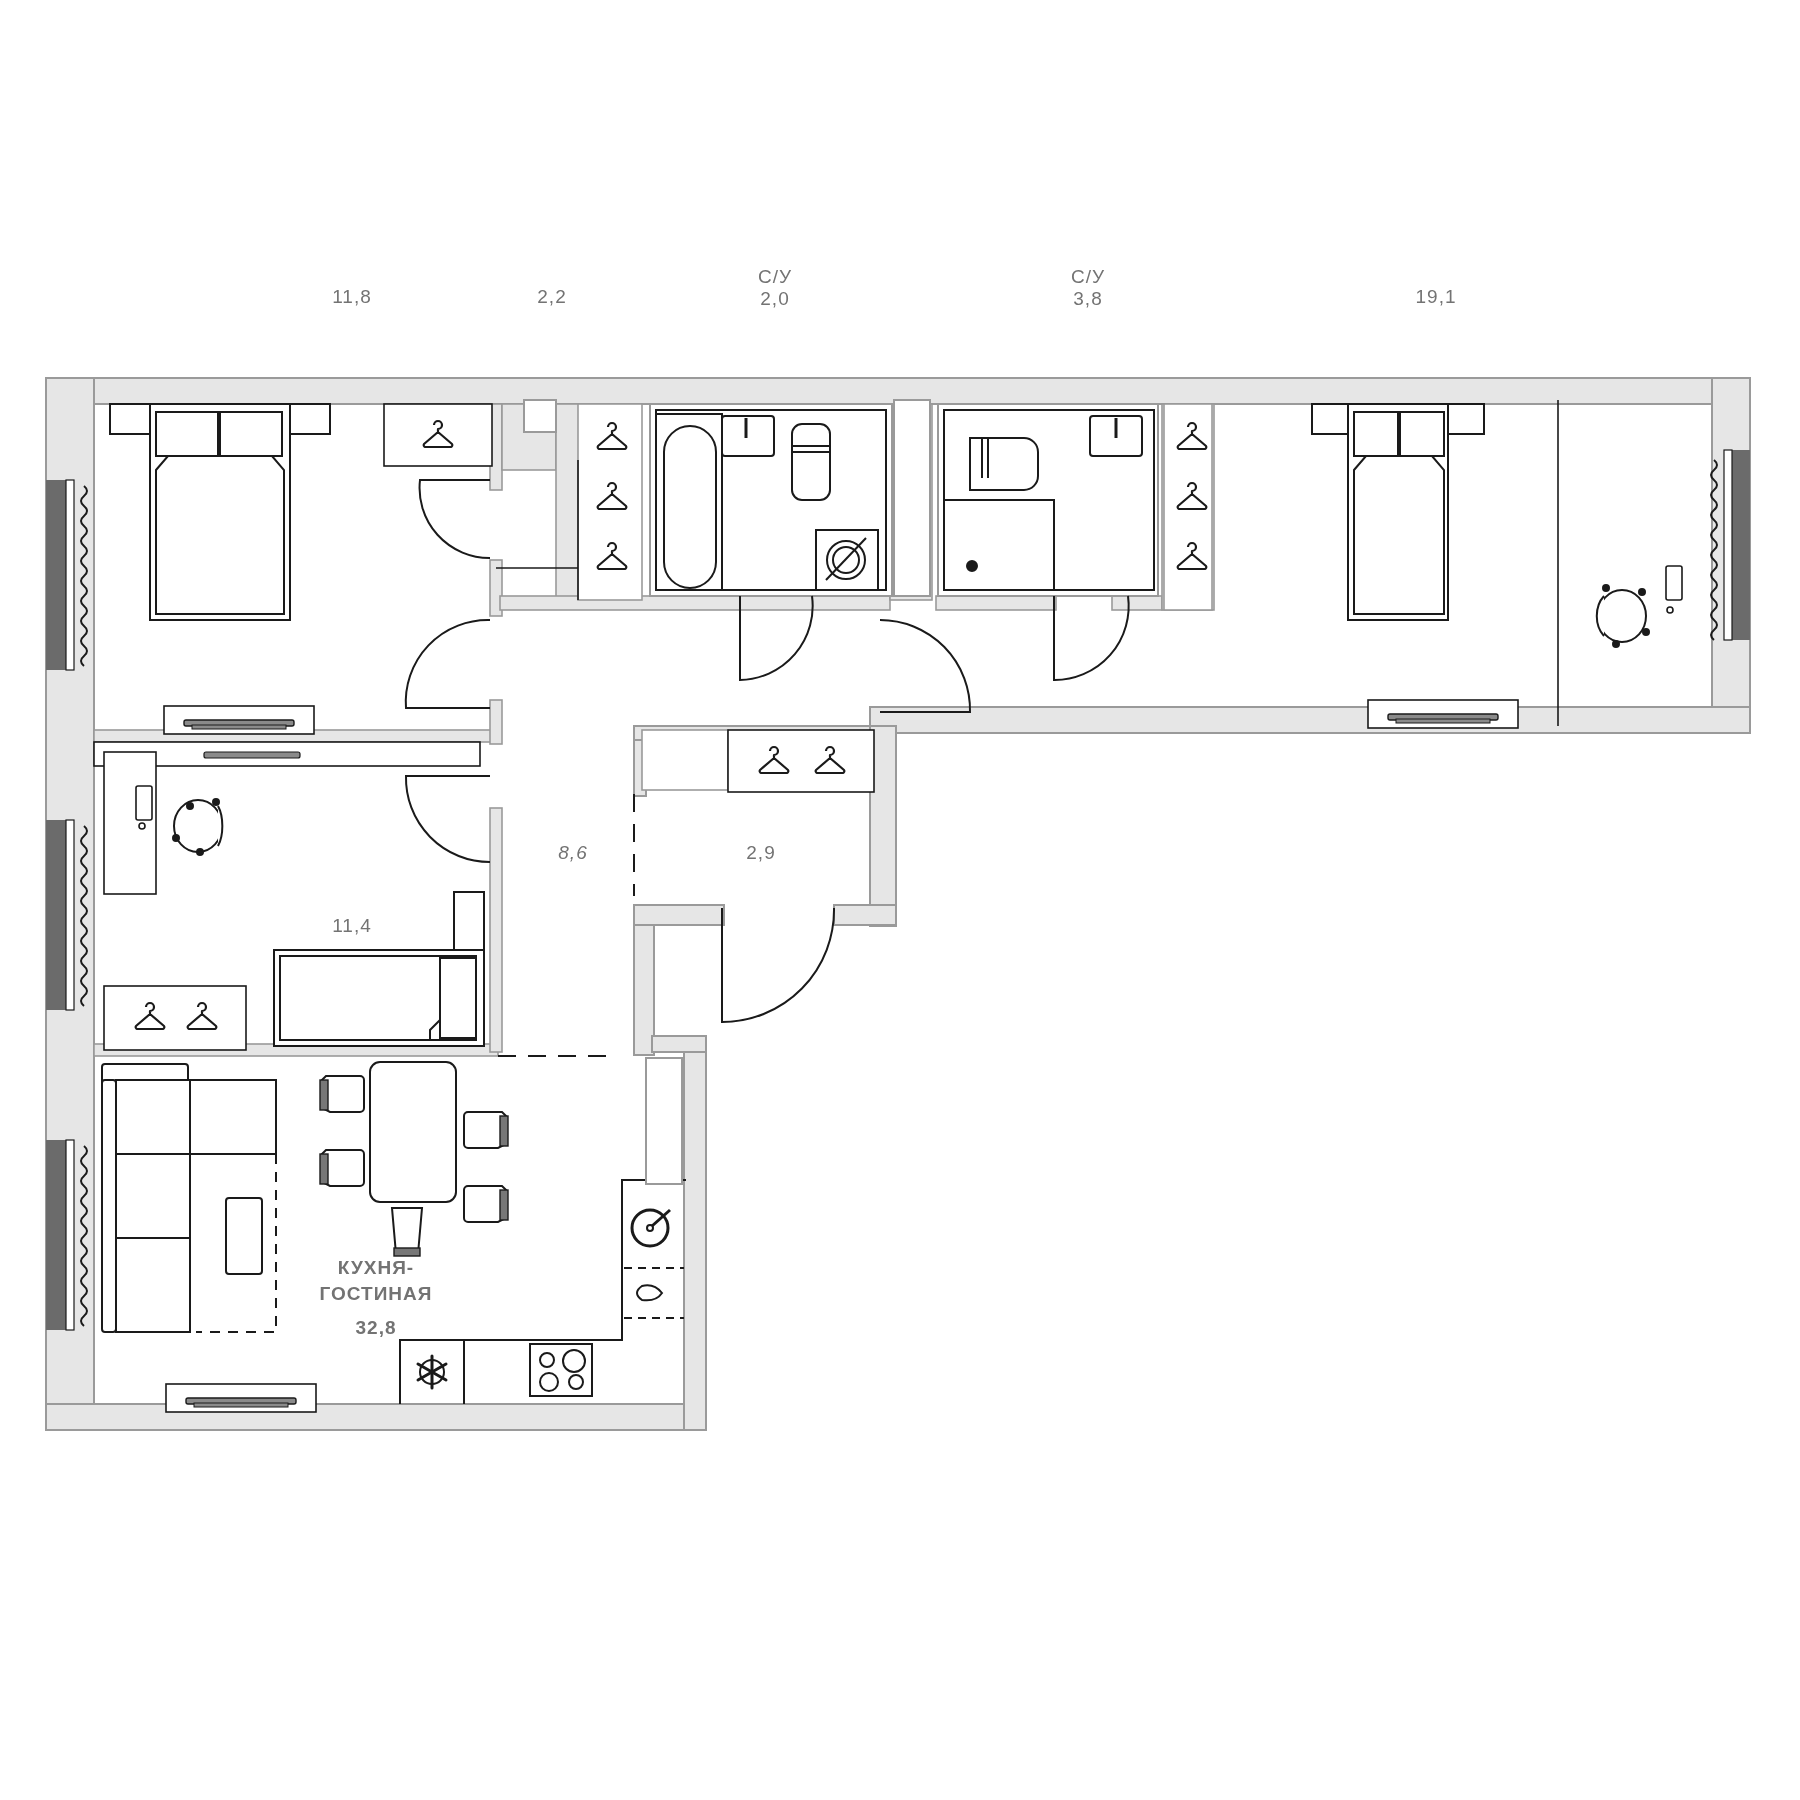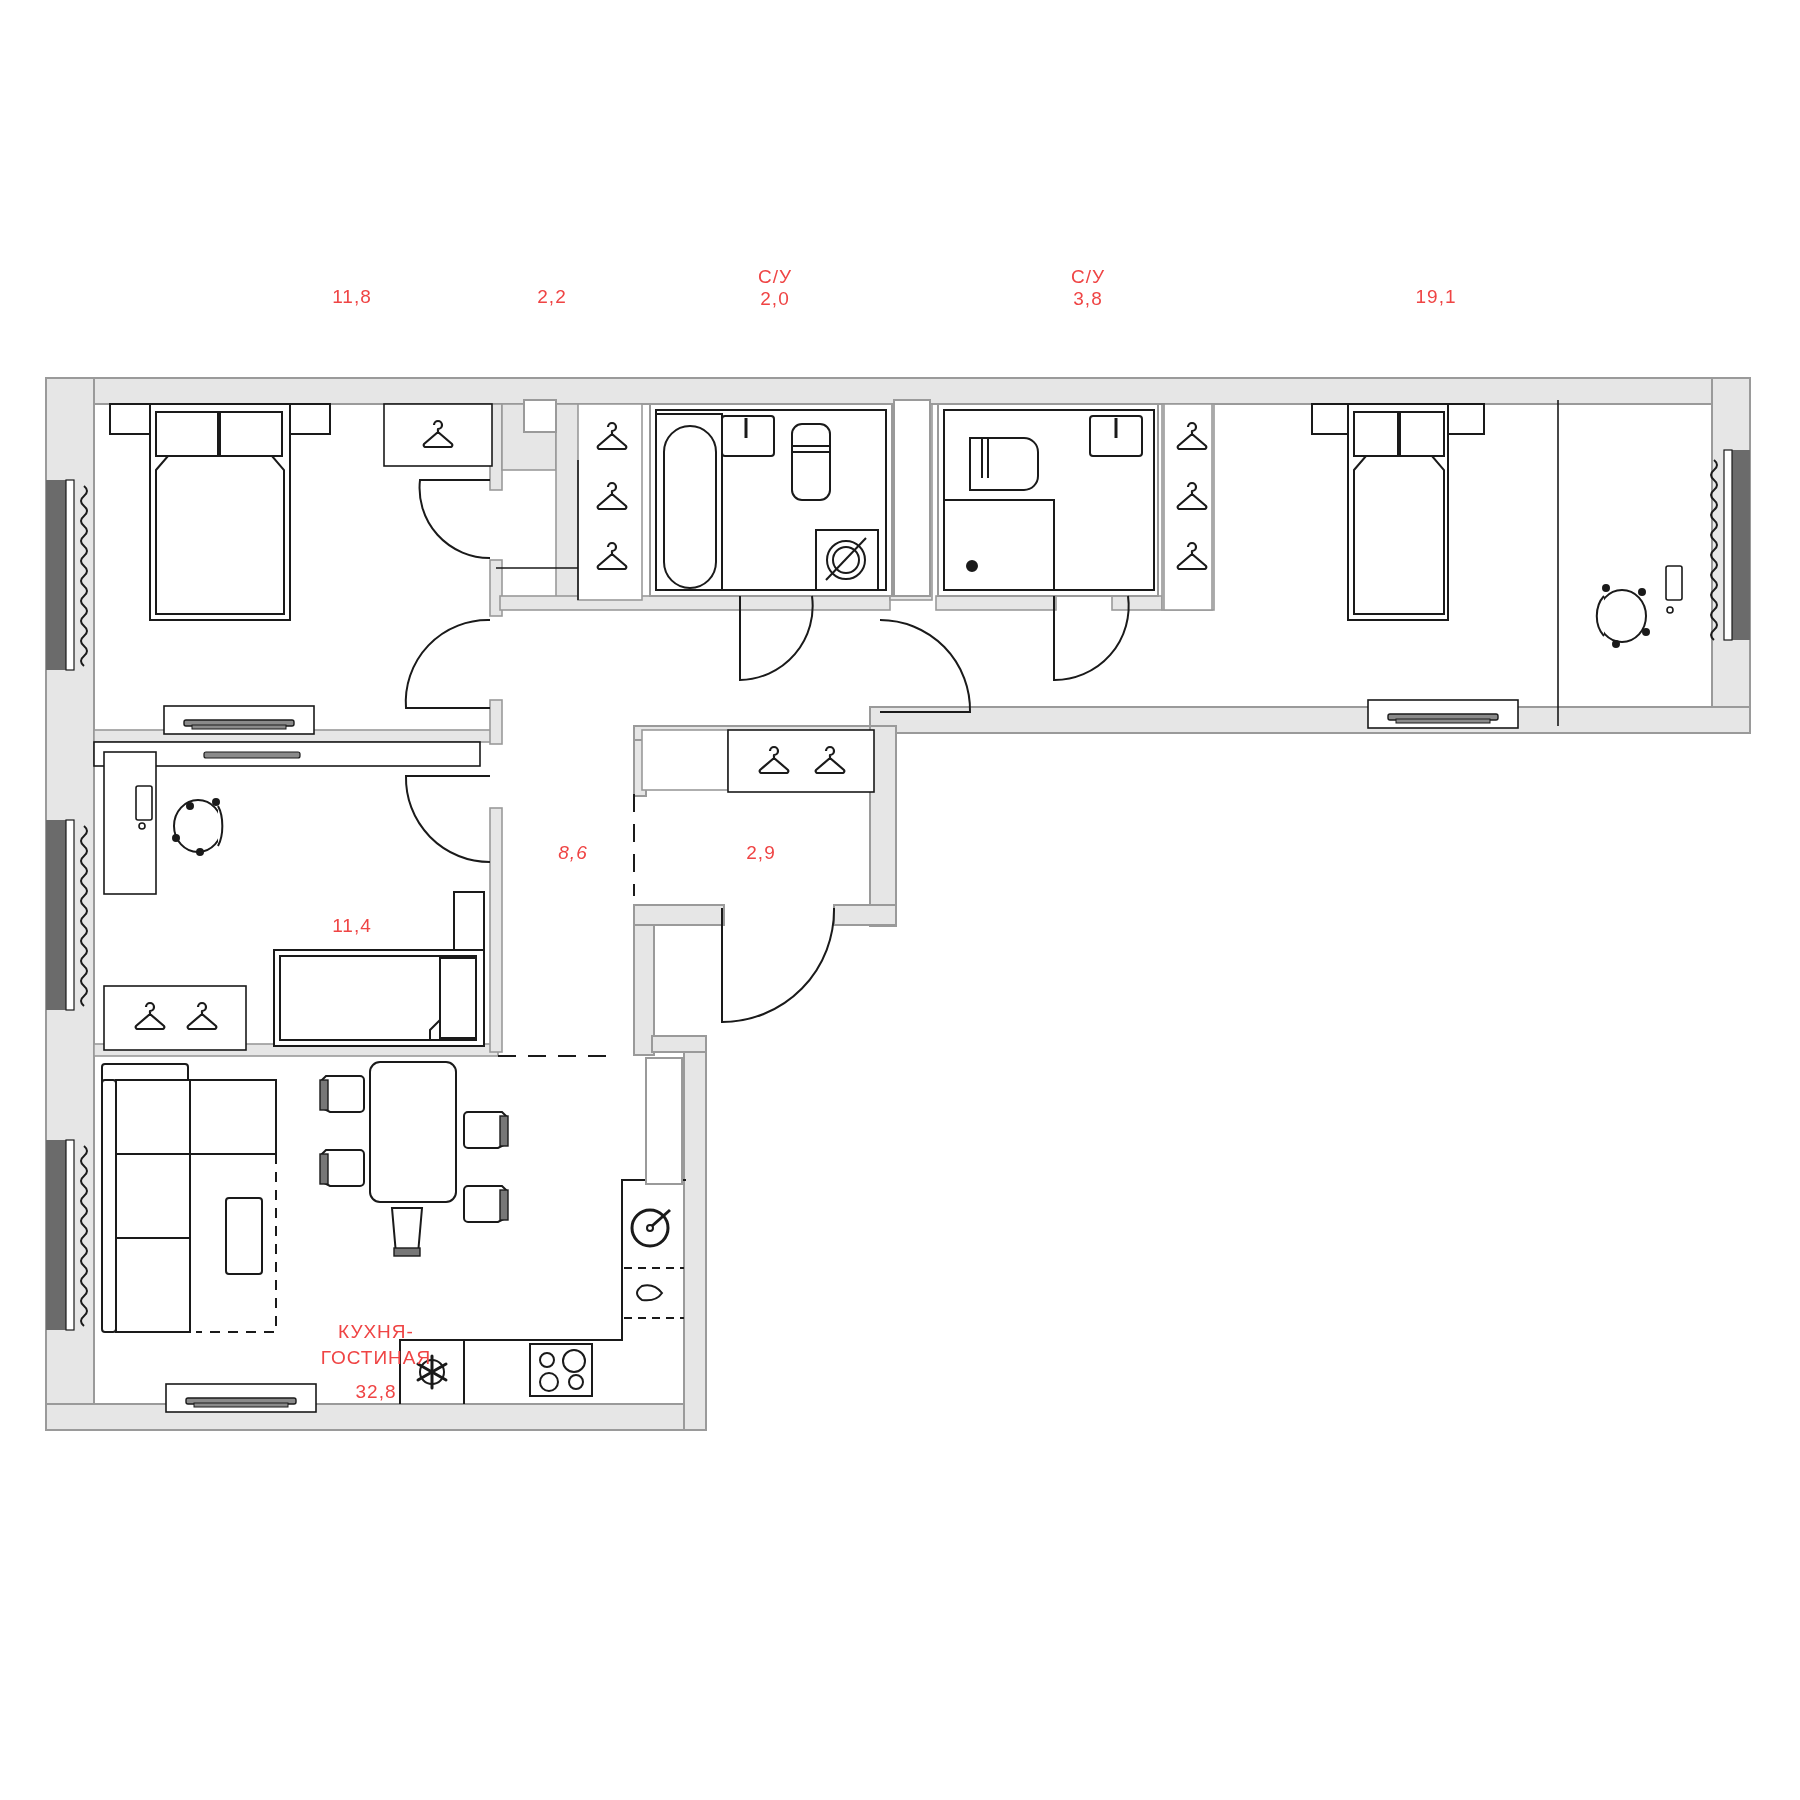--- a/index.html
+++ b/index.html
@@ -1,19 +1,19 @@
 <!DOCTYPE html>
 <html><head>
 <meta charset="utf-8">
 <style>
   html, body { margin: 0; padding: 0; background: #ffffff; }
   body { width: 1800px; height: 1800px; position: relative; overflow: hidden;
          font-family: "Liberation Sans", "DejaVu Sans", sans-serif; }
   #plan { position: absolute; left: 0; top: 0; width: 1800px; height: 1800px; }
-  .room-label { position: absolute; color: #ef4444; font-size: 19px; letter-spacing: 1px;
+  .room-label { position: absolute; color: #737373; font-size: 19px; letter-spacing: 1px;
                 text-align: center; line-height: 22px; white-space: nowrap; transform: translate(-50%, -50%); }
   .room-label .area { display: block; }
 </style>
 </head>
 <body>
 
 <svg id="plan" viewBox="0 0 1800 1800" xmlns="http://www.w3.org/2000/svg">
   <defs>
     <g id="hanger">
       <path d="M0,-13 a4,4 0 1 1 4,4 l0,3 l-14,12 a2,2 0 0 0 1,3 h26 a2,2 0 0 0 1,-3 l-14,-12" fill="none" stroke="#1a1a1a" stroke-width="2.2" stroke-linejoin="round"></path>
@@ -318,17 +318,17 @@
 </div>
 <div class="room-label" style="left:352px;top:926px;">
   <span class="area">11,4</span>
 </div>
 <div class="room-label" style="left:573px;top:853px;font-style:italic;">
   <span class="area">8,6</span>
 </div>
 <div class="room-label" style="left:761px;top:853px;">
   <span class="area">2,9</span>
 </div>
-<div class="room-label" style="left:376px;top:1362px;line-height:26px;">
+<div class="room-label" style="left:376px;top:1298px;line-height:26px;font-weight:bold;">
   <span class="area">КУХНЯ-</span>
   <span class="area">ГОСТИНАЯ</span>
   <span class="area" style="margin-top:8px;">32,8</span>
 </div>
 
 </body></html>

